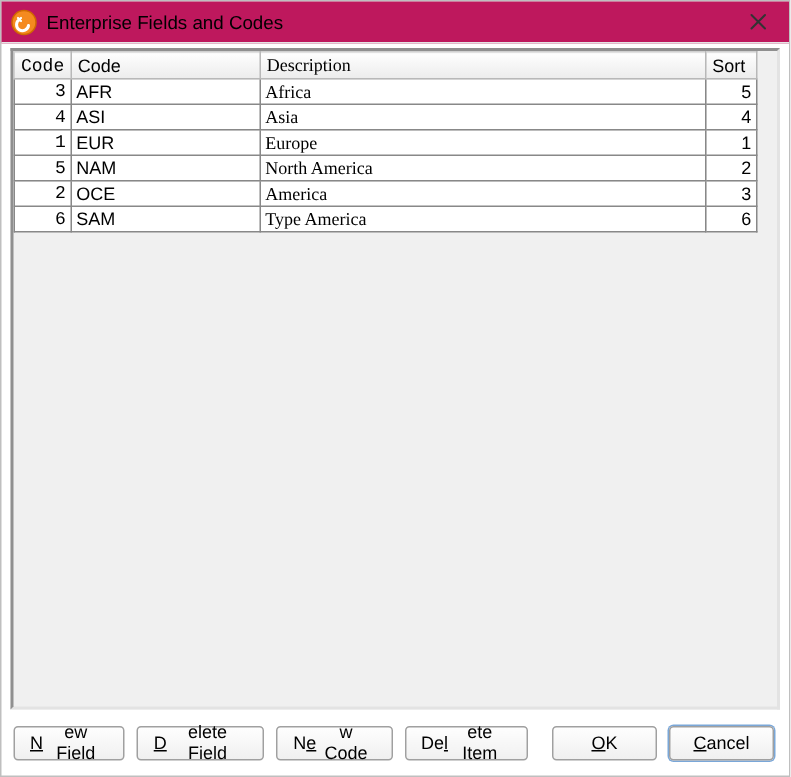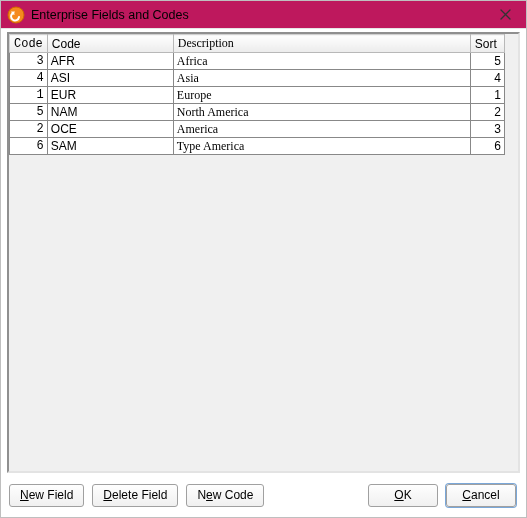--- a/index.html
+++ b/index.html
@@ -232,20 +232,25 @@
     <button type="button" class="btn">
       <span></span>
         <span class="u">D</span>
         <span>elete Field</span>
     </button>
     <button type="button" class="btn">
       <span>N</span>
         <span class="u">e</span>
         <span>w Code</span>
     </button>
+    <button type="button" class="btn">
+      <span>De</span>
+        <span class="u">l</span>
+        <span>ete Item</span>
+    </button>
     <span class="spacer"></span>
     <button type="button" class="btn">
       <span></span>
         <span class="u">O</span>
         <span>K</span>
     </button>
     <button type="button" class="btn default">
       <span></span>
         <span class="u">C</span>
         <span>ancel</span>

